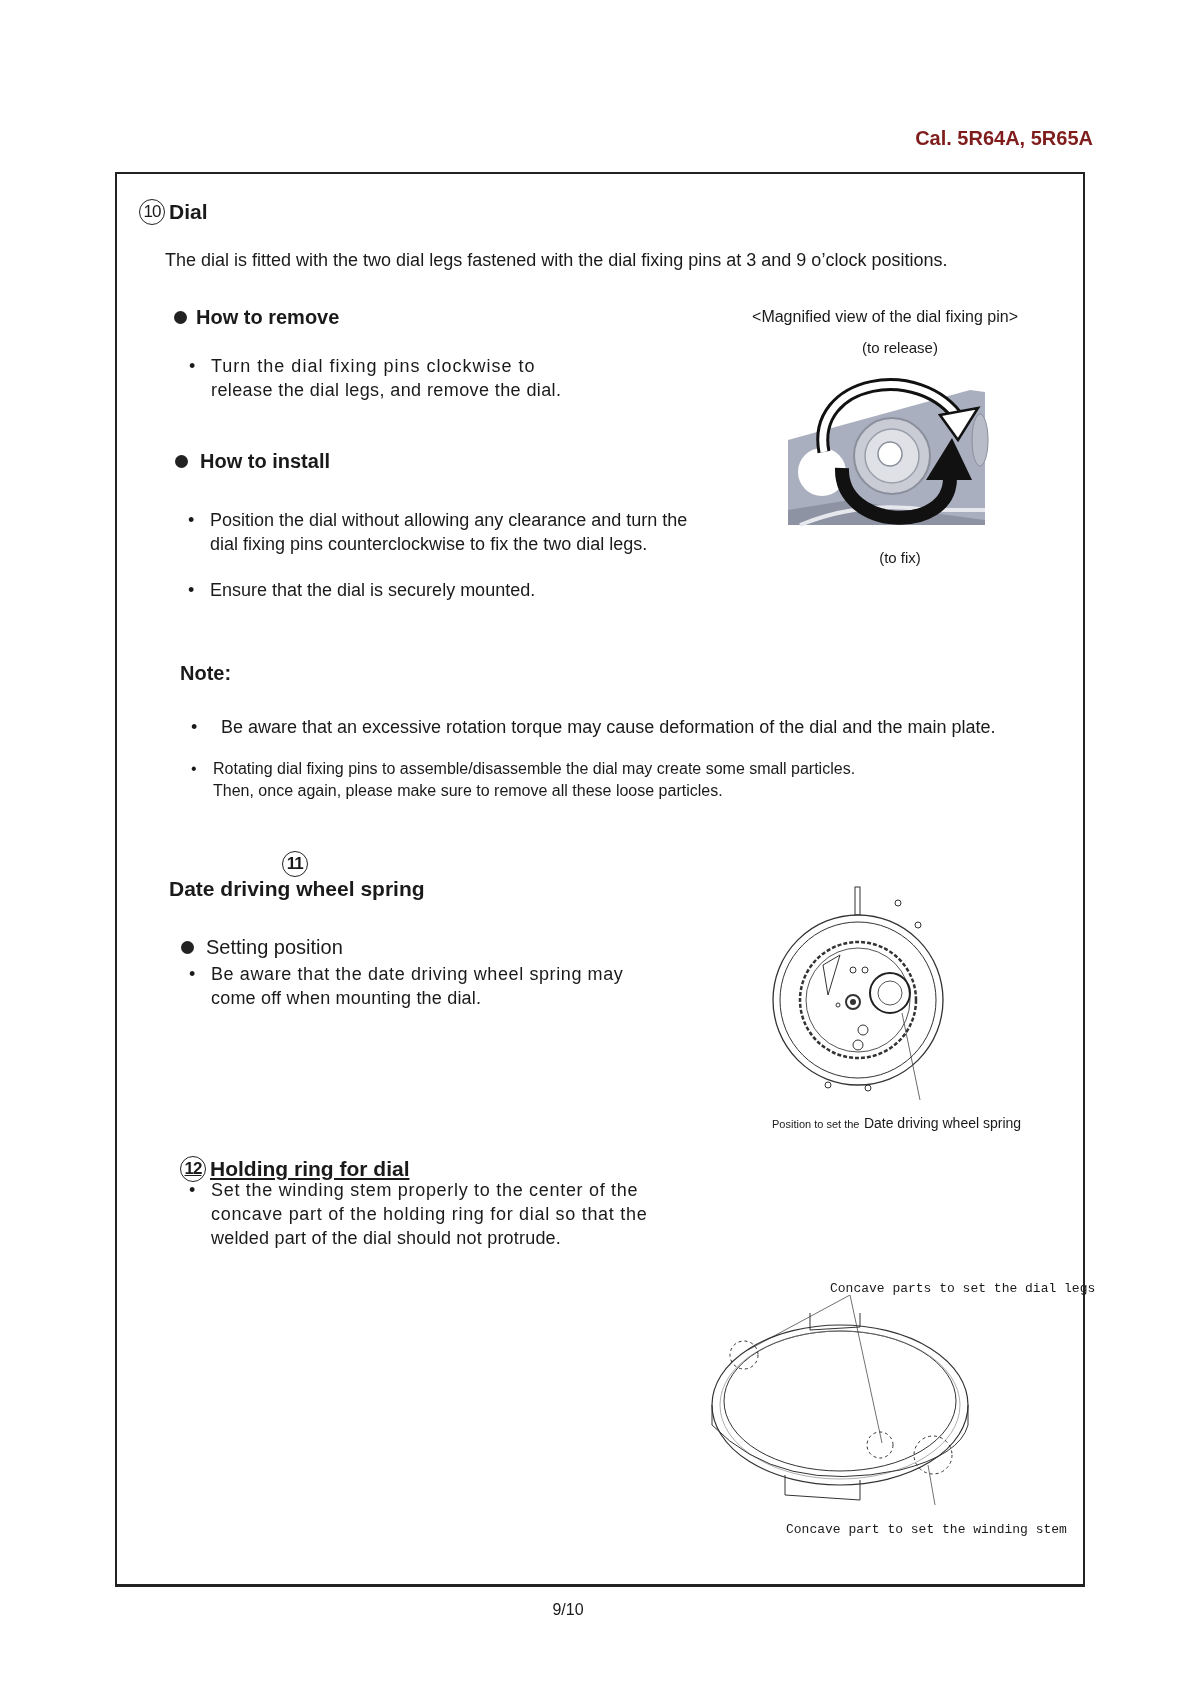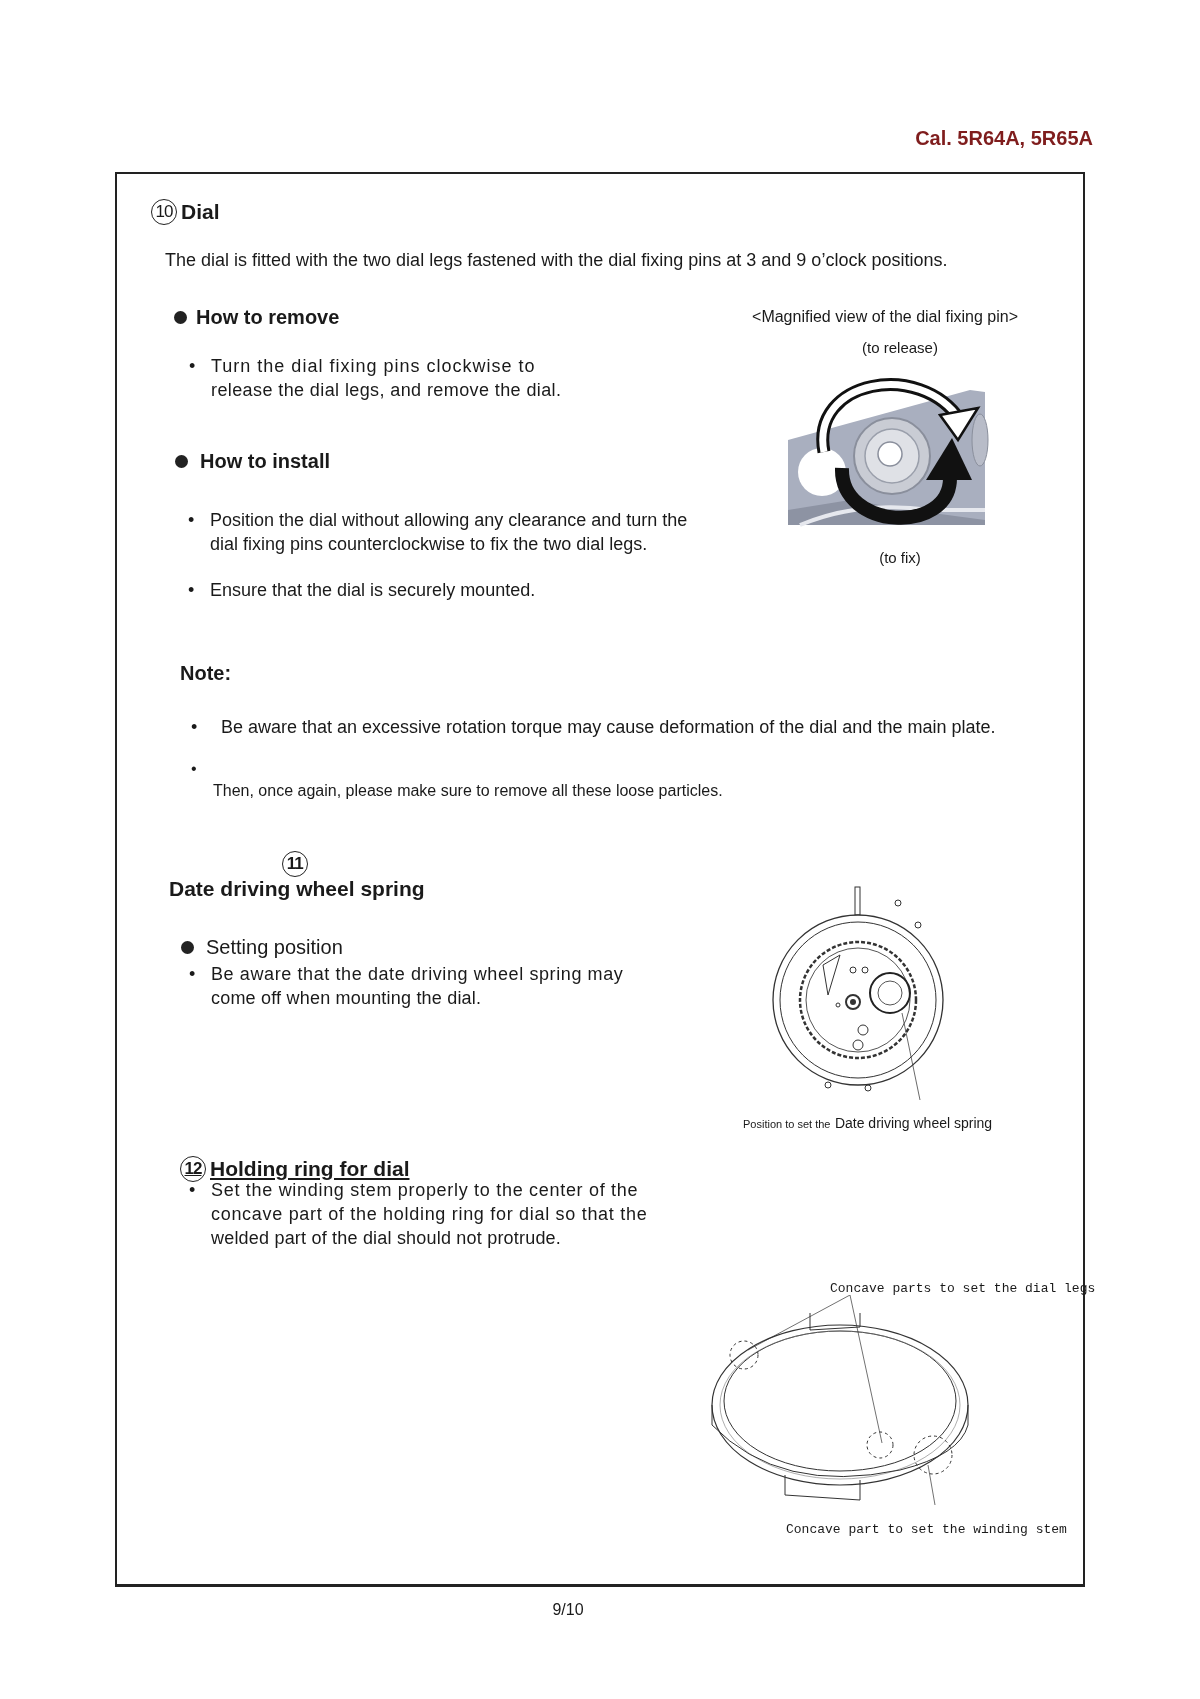--- a/index.html
+++ b/index.html
@@ -36,21 +36,21 @@
     .page-num { position: absolute; left: 0; width: 1136px; top: 1601px; text-align: center; font-size: 16px; }
     .spaced { letter-spacing: 1px; }
   </style>
 </head>
 <body>
 
 <div class="header-title">Cal. 5R64A, 5R65A</div>
 
 <div class="frame"></div>
 
-<div class="abs sec-title" style="left:139px; top:199px;margin-left:12px;">
+<div class="abs sec-title" style="left:139px; top:199px;">
   <span class="circ-num">10</span>
   <span>Dial</span>
 </div>
 <div class="abs body-text" style="left:165px; top:240px;margin-top:8px;">The dial is fitted with the two dial legs fastened with  the dial fixing pins at 3 and 9 o’clock positions.</div>
 
 <div class="abs sub-head" style="left:174px; top:306px;">
   <span class="dot"></span>
   <span>How to remove</span>
 </div>
 <div class="abs bullet-item spaced" style="left:189px; top:354px; width:500px;">
@@ -92,21 +92,21 @@
 </svg>
 <div class="abs caption" style="left:820px; top:549px; width:160px; font-size:15px;">(to fix)</div>
 
 <div class="abs" style="left:180px; top:662px; font-size:20px; font-weight:bold;">Note:</div>
 <div class="abs bullet-item" style="left:191px; top:715px; width:900px;">
   <span class="b" style="width:30px">•</span>
   <span>Be aware that an excessive rotation torque may cause deformation of the dial and the main plate.</span>
 </div>
 <div class="abs bullet-item small" style="left:191px; top:758px; width:900px;">
   <span class="b">•</span>
-  <span><br><span>Then, once again, please make sure to remove all these loose particles.</span></span>
+  <span><span>Rotating dial fixing pins to assemble/disassemble the dial may create some small particles.</span><br><span>Then, once again, please make sure to remove all these loose particles.</span></span>
 </div>
 
 <div class="abs sec-title" style="left:169px; top:851px;flex-direction:column;">
   <span class="circ-num bold">11</span>
   <span>Date driving wheel spring</span>
 </div>
 <div class="abs sub-head-plain" style="left:181px; top:936px;">
   <span class="dot" style="margin-right:12px"></span>
   <span>Setting position</span>
 </div>
@@ -130,21 +130,21 @@
   <circle cx="97" cy="85" r="3" fill="none" stroke="#333"></circle>
   <circle cx="70" cy="120" r="2" fill="none" stroke="#333"></circle>
   <circle cx="95" cy="145" r="5" fill="none" stroke="#333"></circle>
   <circle cx="90" cy="160" r="5" fill="none" stroke="#333"></circle>
   <circle cx="130" cy="18" r="3" fill="none" stroke="#333"></circle>
   <circle cx="150" cy="40" r="3" fill="none" stroke="#333"></circle>
   <circle cx="60" cy="200" r="3" fill="none" stroke="#333"></circle>
   <circle cx="100" cy="203" r="3" fill="none" stroke="#333"></circle>
   <line x1="134" y1="128" x2="152" y2="215" stroke="#444" stroke-width="0.8"></line>
 </svg>
-<div class="abs" style="left:743px; top:1114px; white-space:nowrap;">
+<div class="abs" style="left:772px; top:1114px; white-space:nowrap;">
   <span style="font-size:11px">Position to set the</span>
   <span style="font-size:14px">Date driving wheel spring</span>
 </div>
 
 <div class="abs sec-title" style="left:180px; top:1156px;text-decoration:underline;">
   <span class="circ-num bold">12</span>
   <span>Holding ring for dial</span>
 </div>
 <div class="abs bullet-item" style="left:189px; top:1178px; width:520px; letter-spacing:0.7px;">
   <span class="b">•</span>

